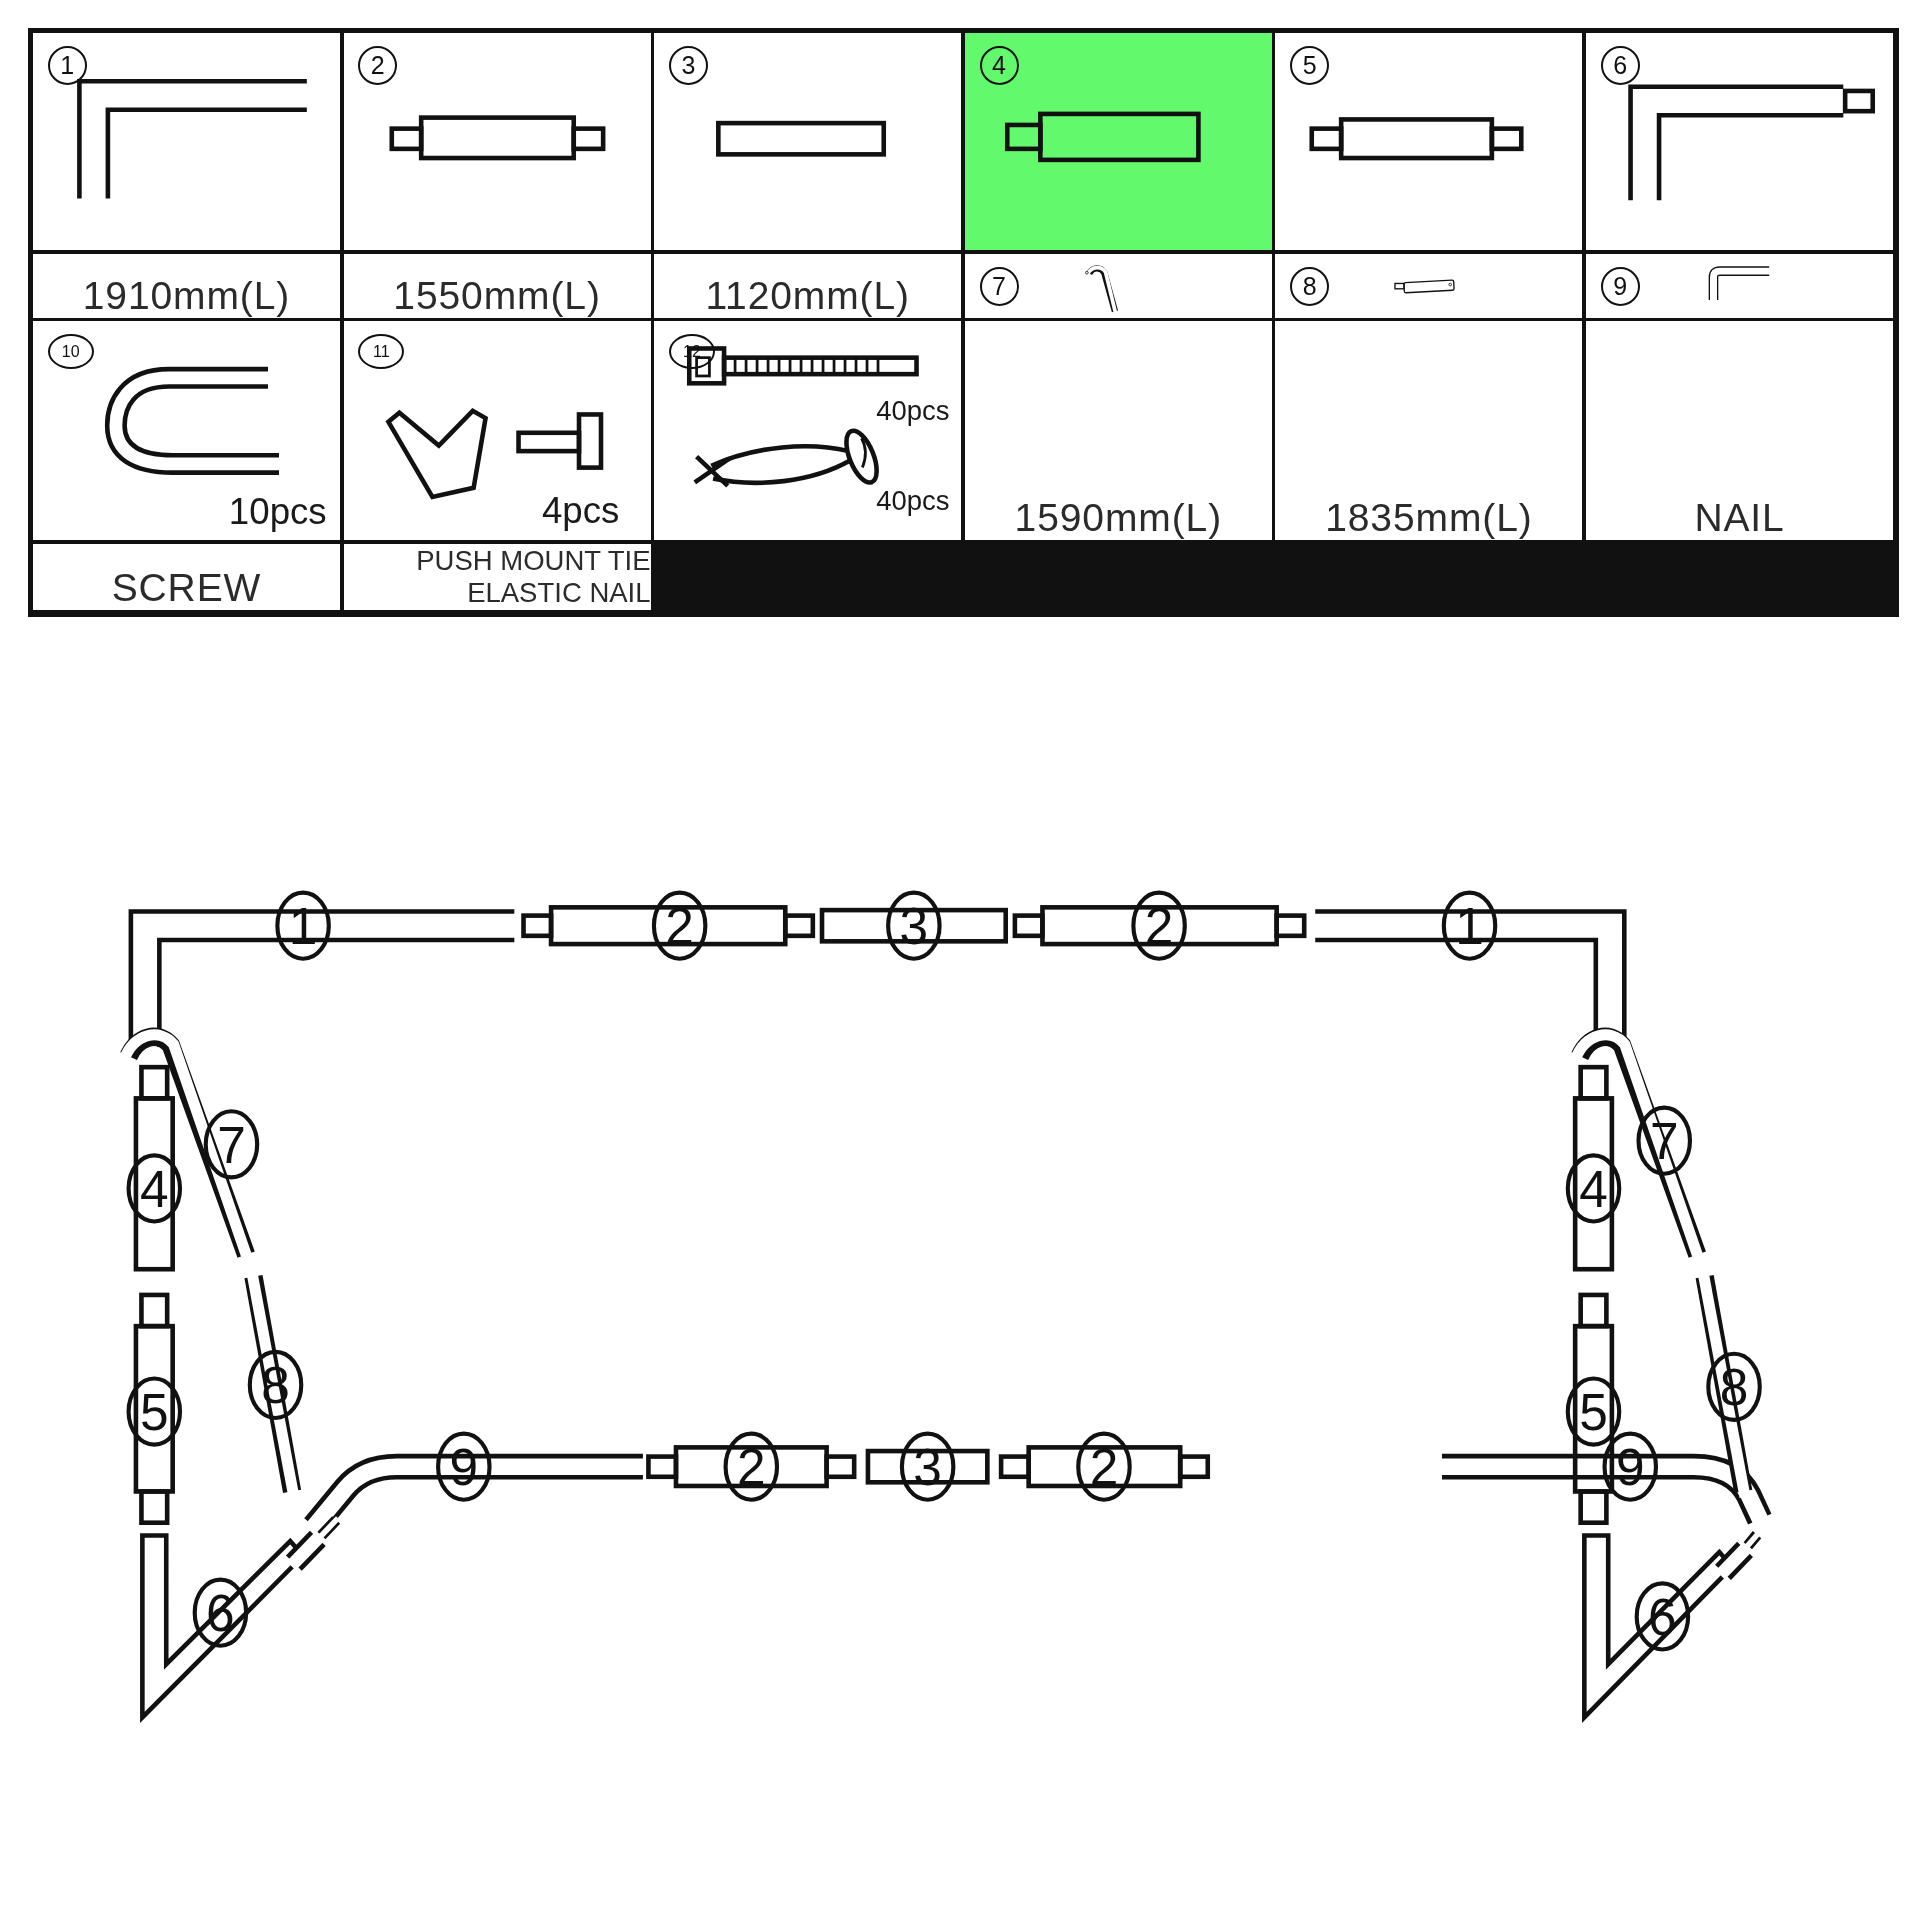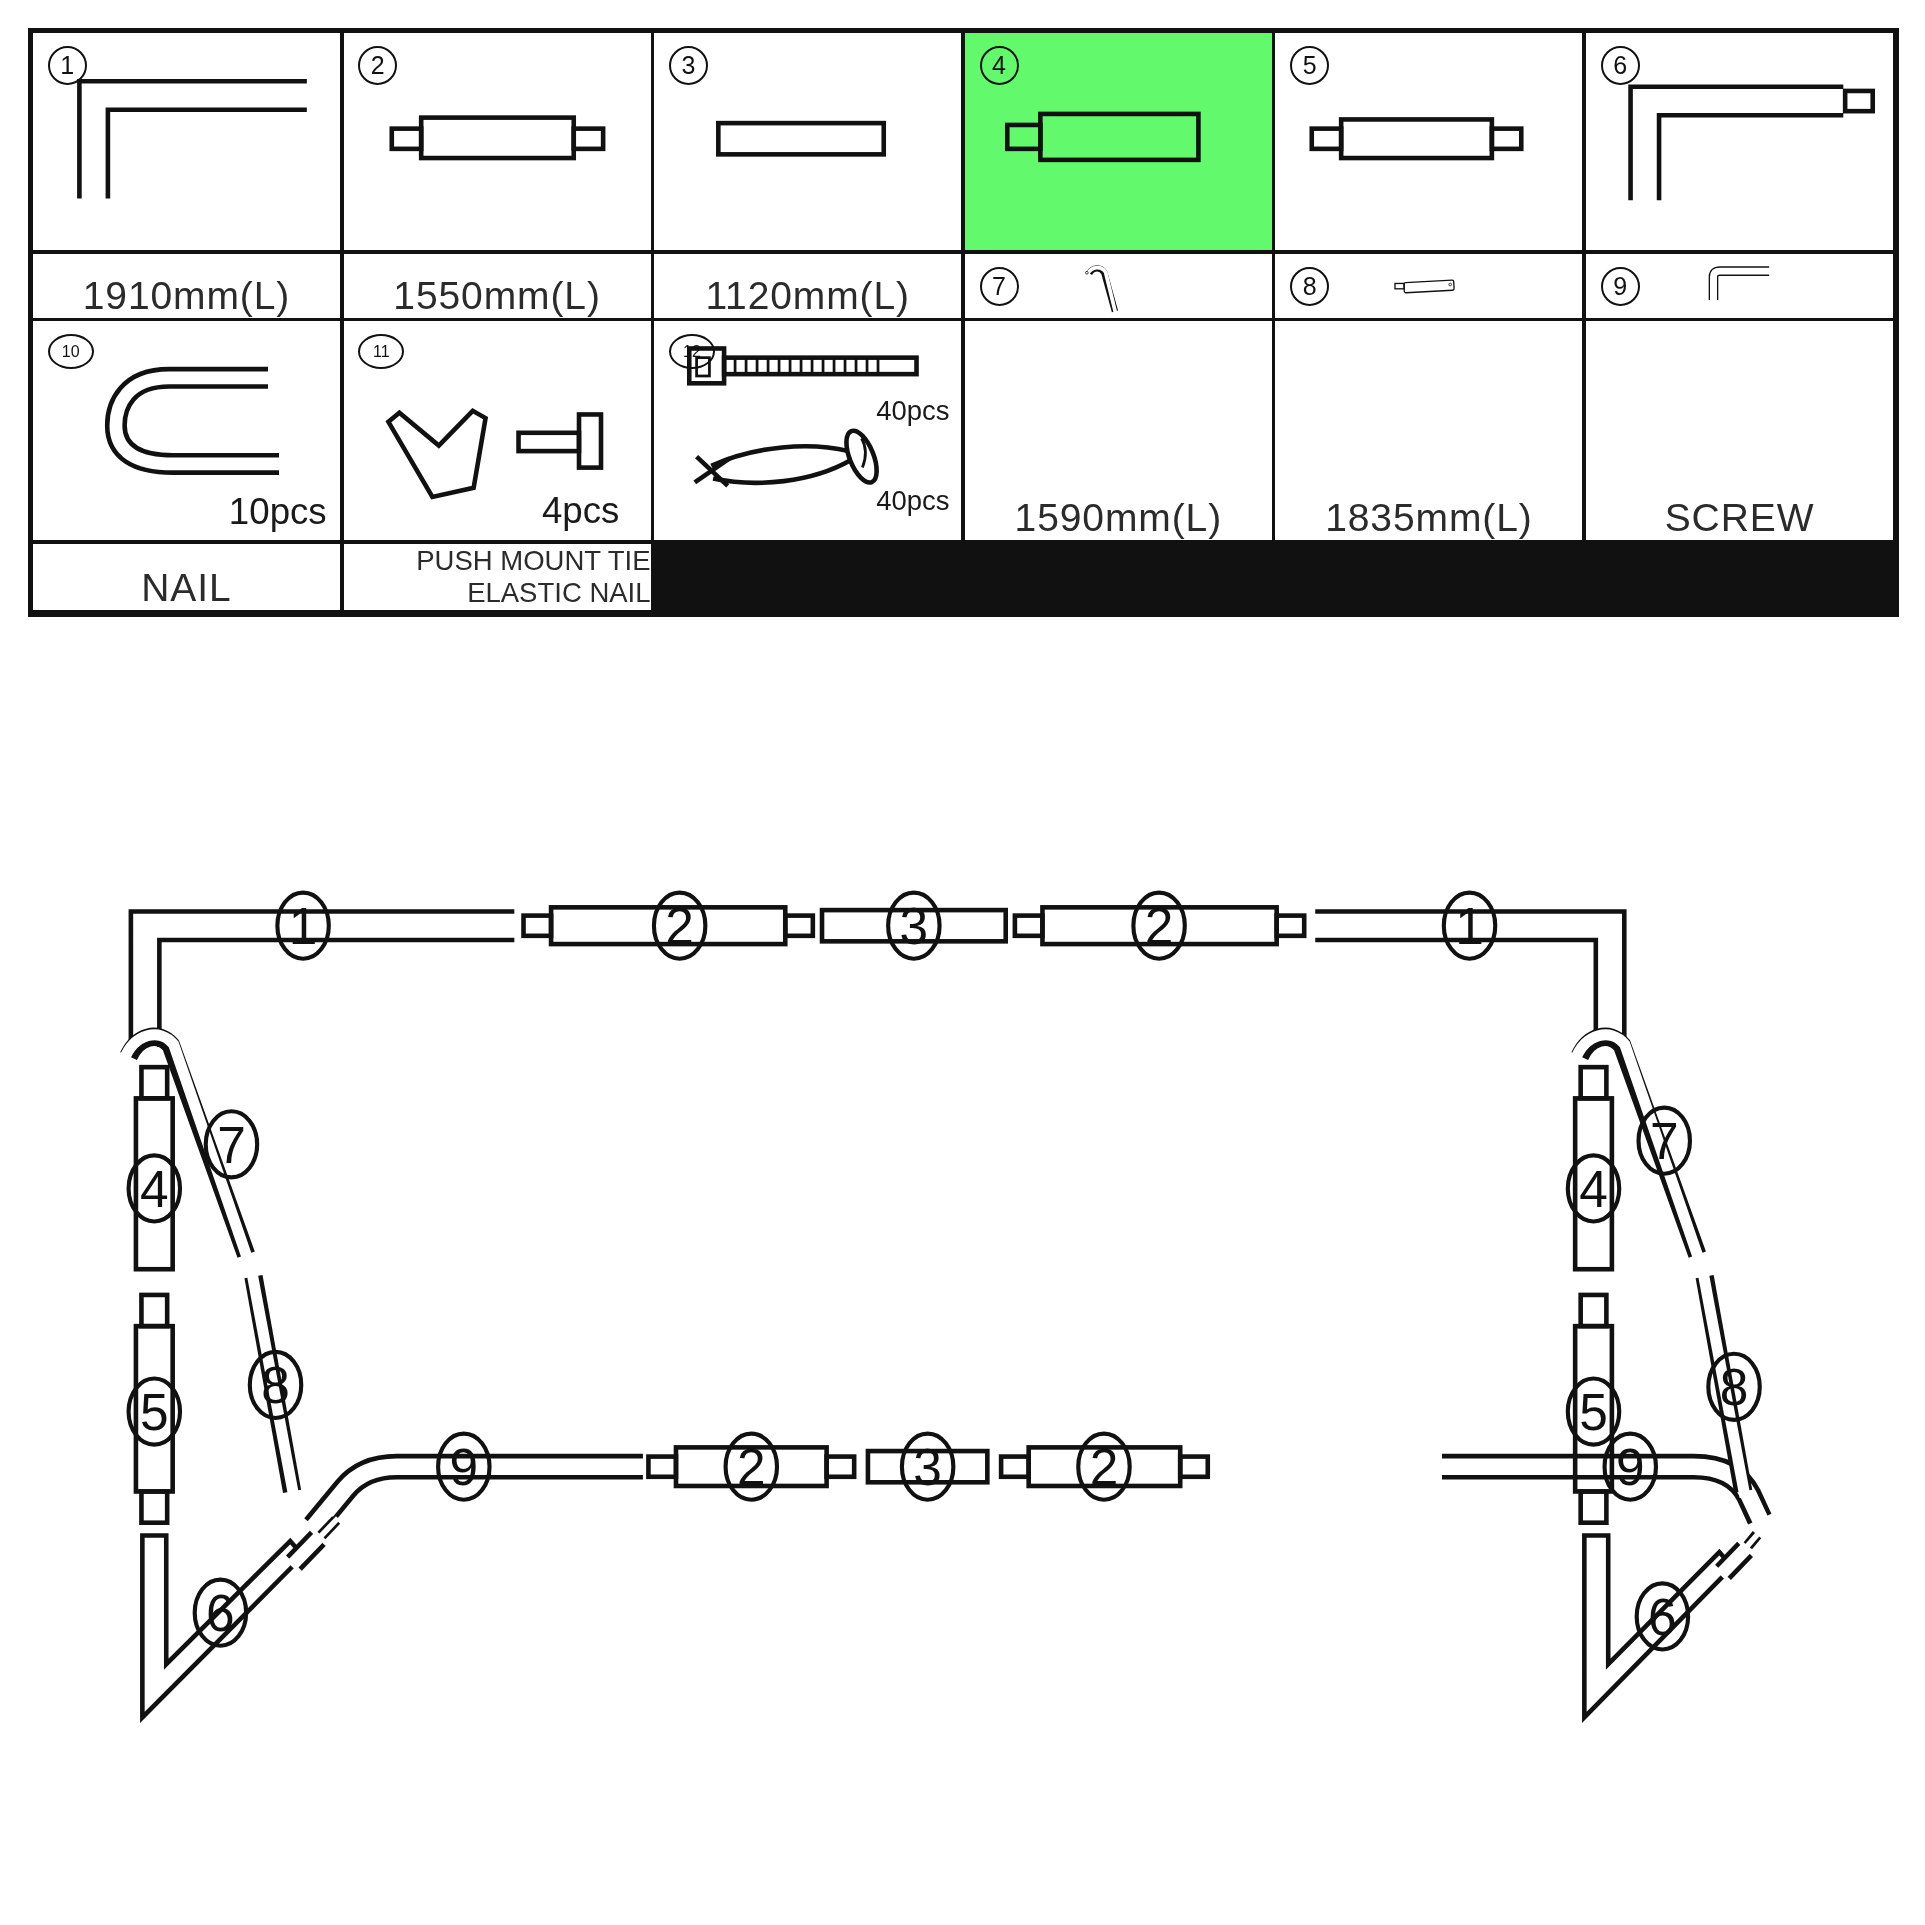--- a/index.html
+++ b/index.html
@@ -182,24 +182,24 @@
       </svg>
     </div>
 
     <div class="cell lblcell">
         <span>1590mm(L)</span>
       </div>
     <div class="cell lblcell">
         <span>1835mm(L)</span>
       </div>
     <div class="cell lblcell">
+        <span>NAIL</span>
+      </div>
+    <div class="cell lblcell">
         <span>SCREW</span>
-      </div>
-    <div class="cell lblcell">
-        <span>NAIL</span>
       </div>
     <div class="cell lblcell small">
       <span>PUSH MOUNT TIE</span>
       <span>ELASTIC NAIL</span>
     </div>
   </div>
 
   <svg id="diagram" viewBox="0 660 2097 1437" style="position:absolute;left:0;top:606px;width:1926px;height:1320px;">
 
     <g>

